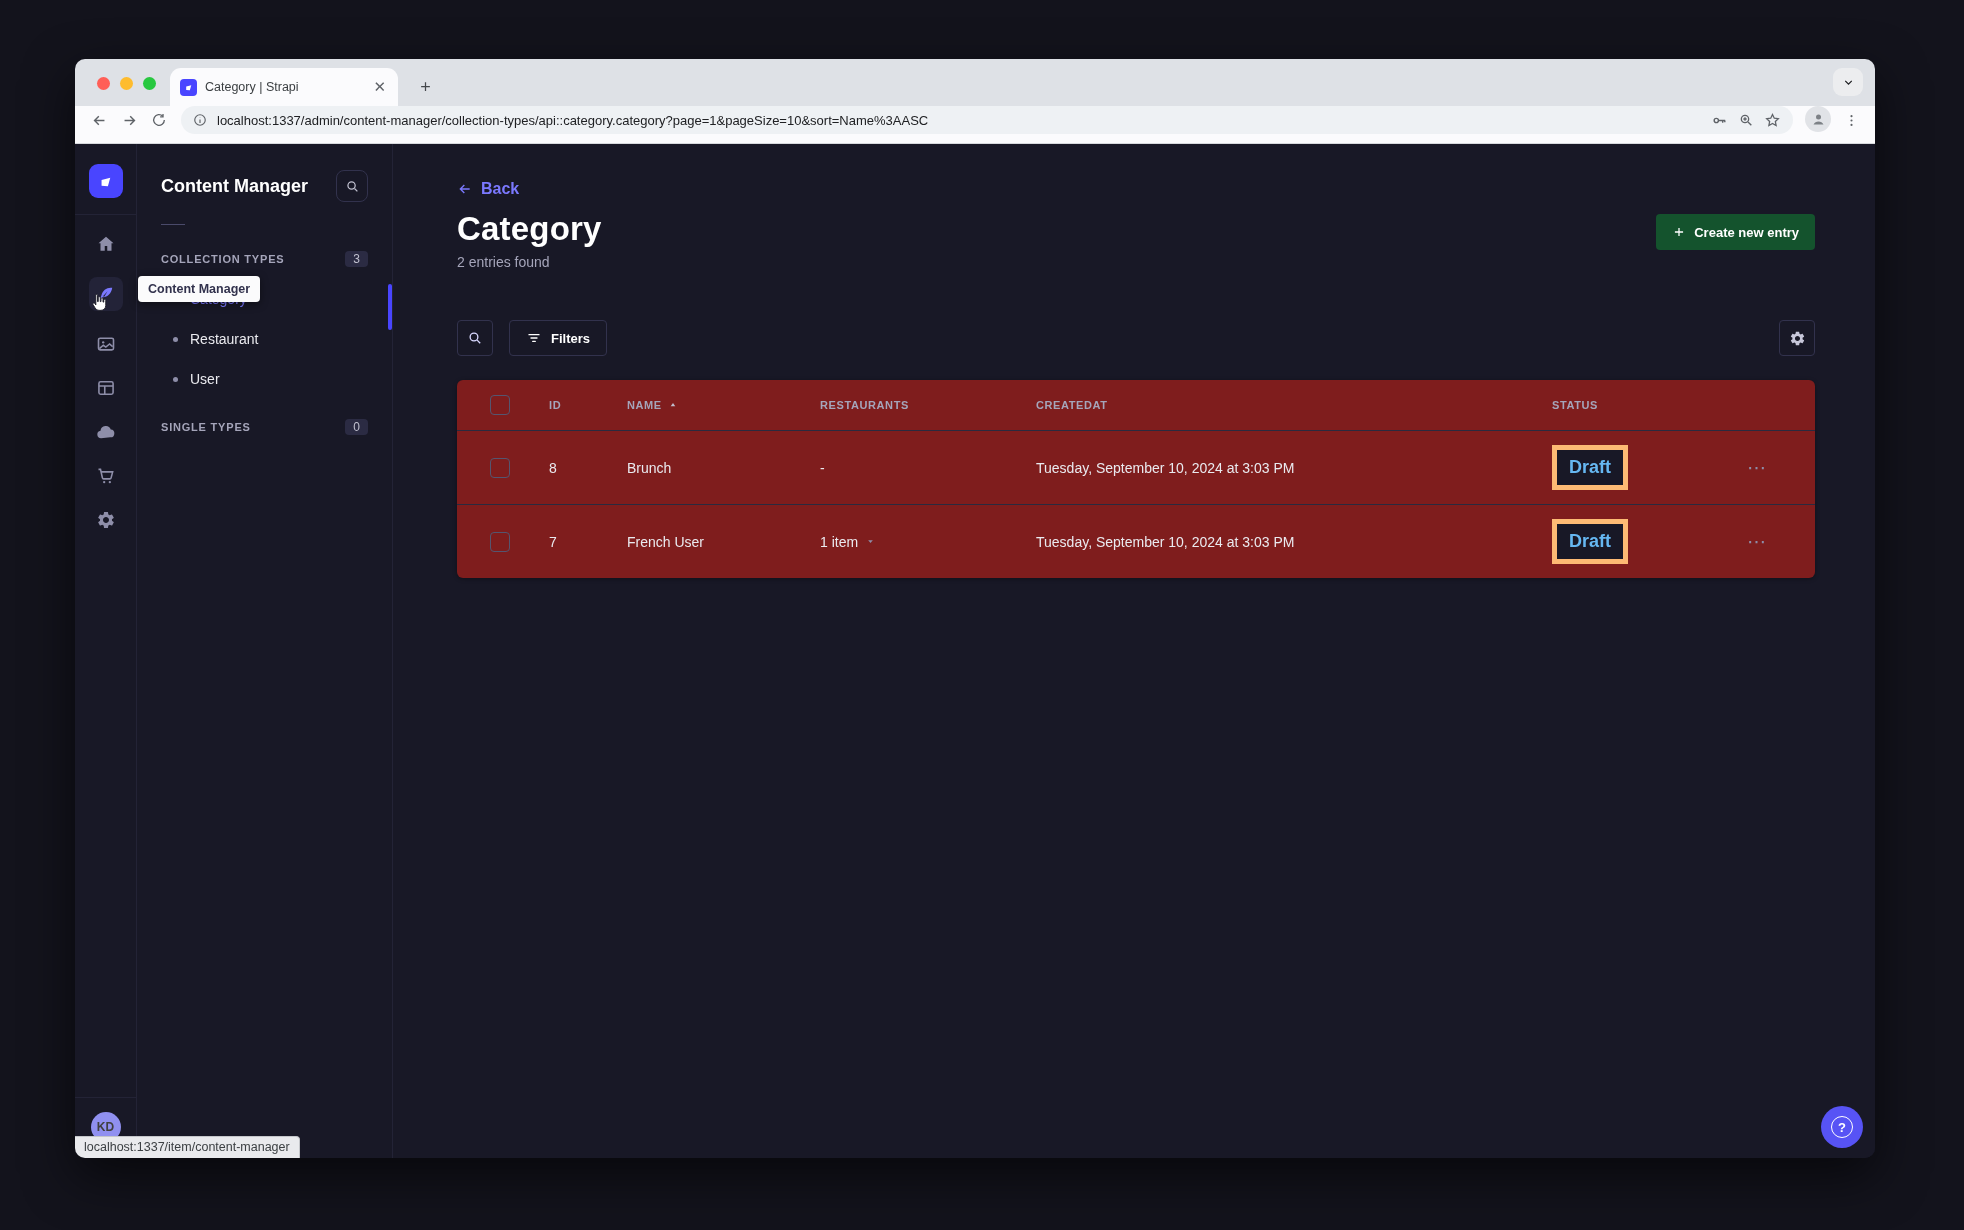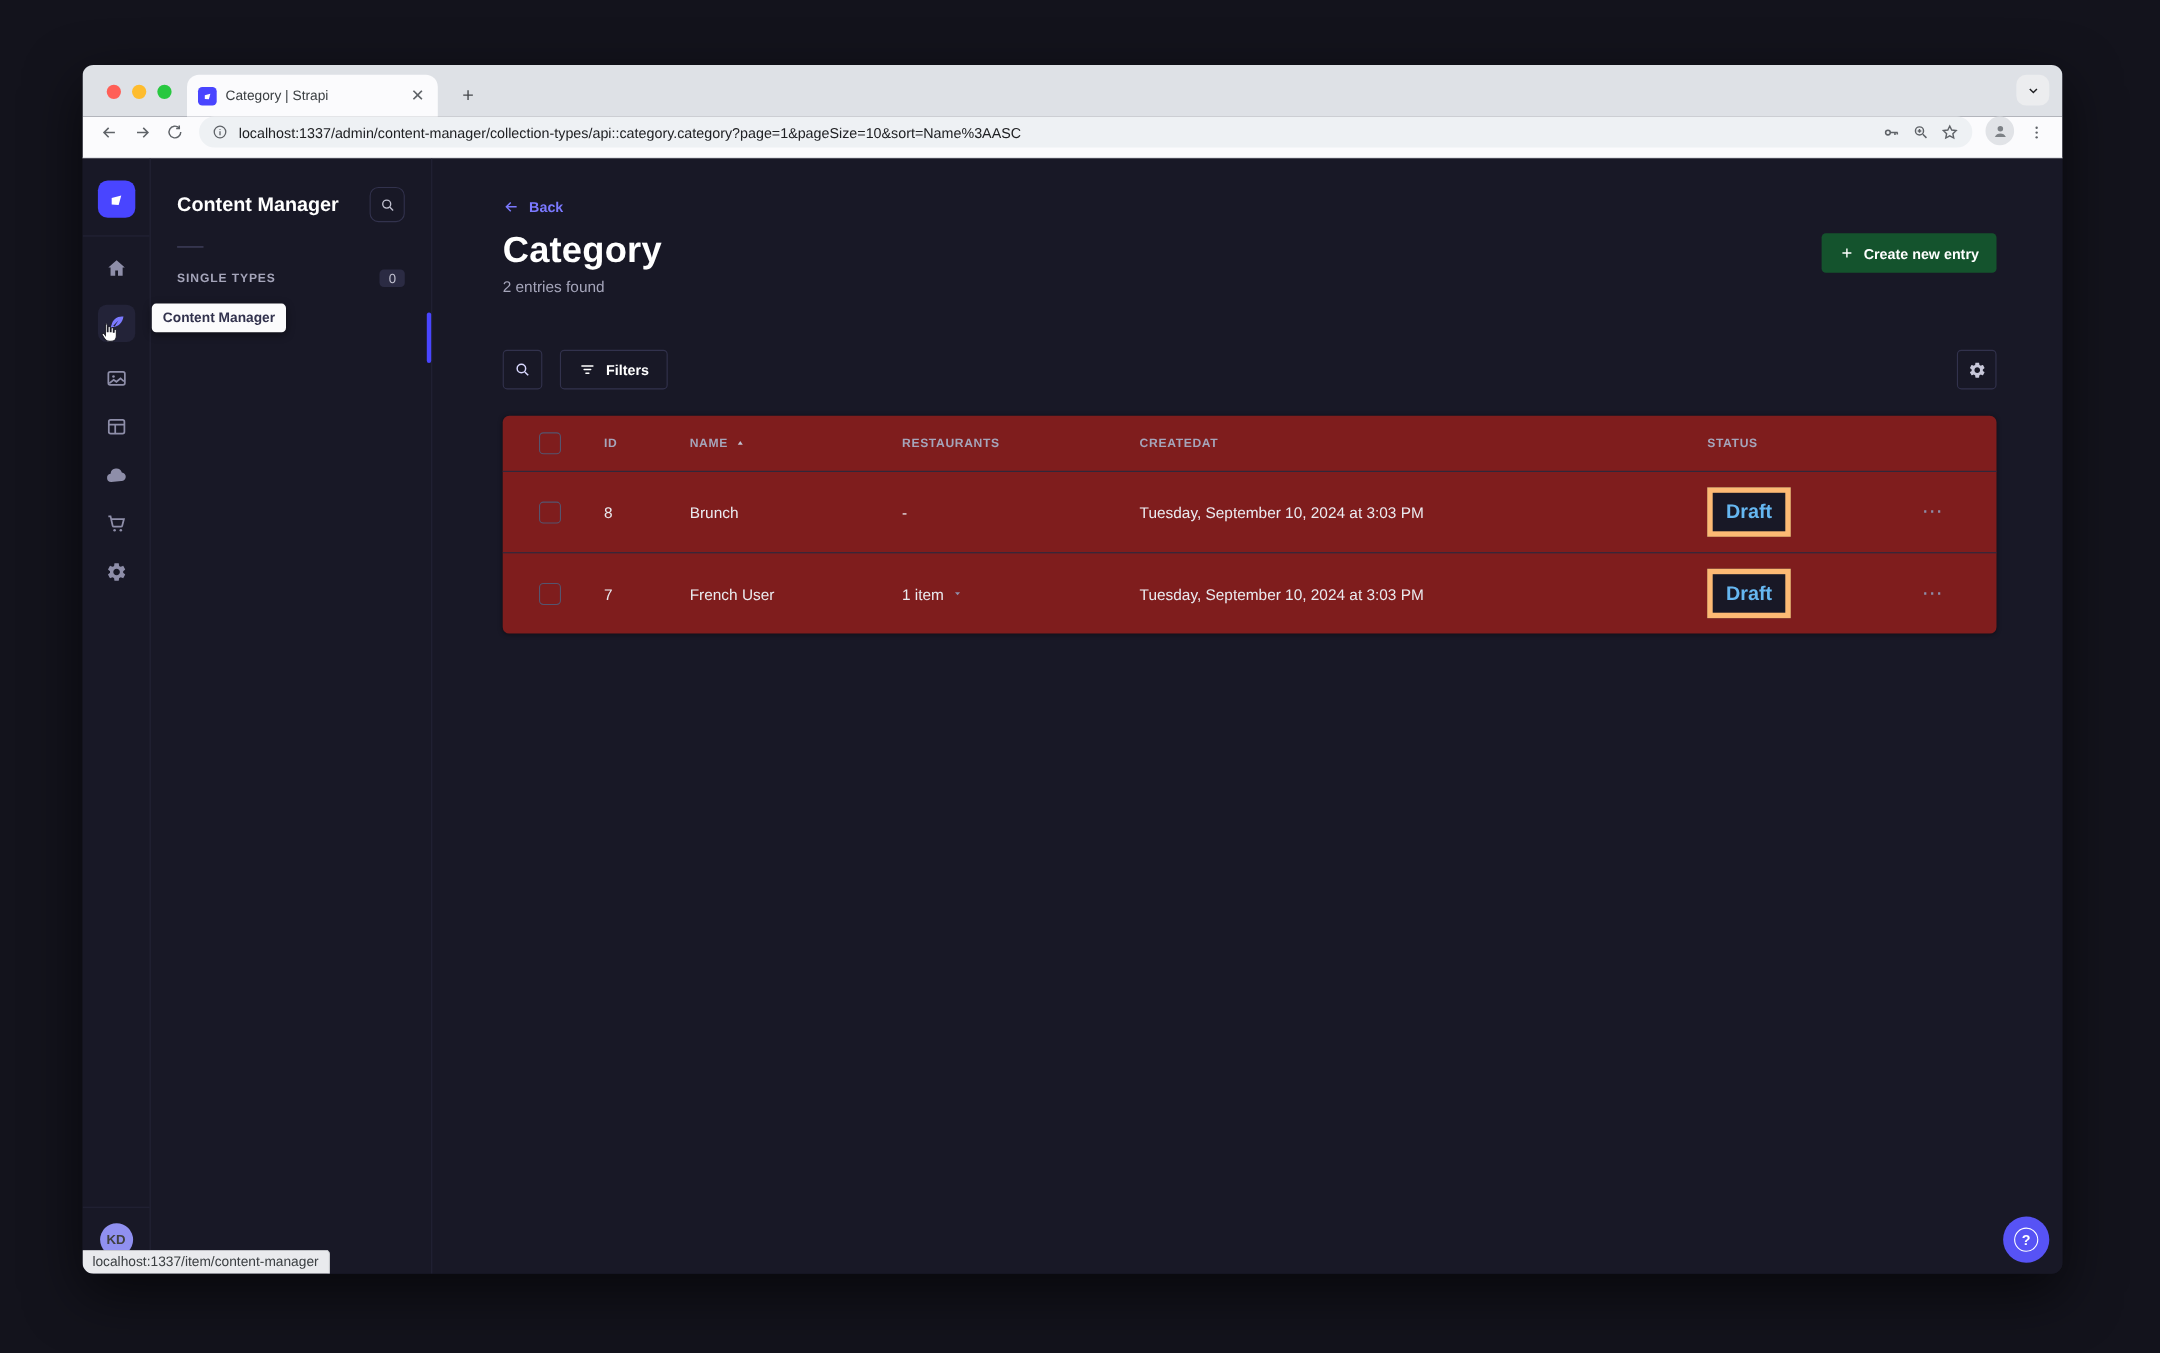--- a/index.html
+++ b/index.html
@@ -65,21 +65,21 @@
   .count-badge { background:#2b2b43; color:#c0c0cf; font-size:12px; padding:1px 8px; border-radius:4px; }
   .nav-items { margin-top:12px; }
   .nav-item { height:40px; display:flex; align-items:center; gap:12px; padding-left:12px;
     font-size:14px; color:#eaeaef; cursor:pointer; }
   .nav-item .bullet { width:5px; height:5px; border-radius:50%; background:#8e8ea9; flex:0 0 auto; }
   .nav-item.active { color:#7b79ff; }
   .nav-item.active .bullet { background:#7b79ff; }
   .active-bar { position:absolute; right:0; top:140px; width:4px; height:46px; background:#4945ff; border-radius:2px; }
 
   .main { flex:1; position:relative; padding:36px 60px 0 64px; min-width:0; }
-  .back-row { display:flex; align-items:center; gap:8px; color:#7b79ff; font-size:13px; font-weight:600; width:max-content; }
+  .back-row { display:flex; align-items:center; gap:8px; color:#7b79ff; font-size:16px; font-weight:600; width:max-content; }
   .title-row { display:flex; justify-content:space-between; align-items:flex-start; margin-top:12px; }
   .page-title { font-size:33px; font-weight:700; color:#ffffff; letter-spacing:.2px; }
   .subtitle { margin-top:6px; font-size:14px; color:#a5a5ba; }
   .create-btn { margin-top:4px; background:#14532d; color:#ffffff; border:none; border-radius:4px;
     height:36px; padding:0 16px; font-size:13px; font-weight:600; display:flex; align-items:center;
     gap:8px; font-family:inherit;justify-content:space-between; }
   .actions-row { margin-top:50px; display:flex; align-items:center; gap:16px; }
   .icon-btn36 { width:36px; height:36px; border:1px solid #32324d; border-radius:4px; background:transparent;
     color:#d9d8ff; display:flex; align-items:center; justify-content:center; }
   .filters-btn { height:36px; border:1px solid #32324d; border-radius:4px; background:transparent;
@@ -269,20 +269,40 @@
         <span class="subnav-title">Content Manager</span>
         <span class="subnav-search">
           <svg width="15" height="15" viewBox="0 0 24 24" fill="none" stroke="currentColor" stroke-width="2">
               <circle cx="10.5" cy="10.5" r="5.8"></circle>
               <path d="M15.2 15.2l4.6 4.6"></path>
             </svg>
         </span>
       </div>
       <div class="subnav-div"></div>
 
+      <div class="section">
+        <div class="section-head">
+          <span class="section-label">COLLECTION TYPES</span>
+          <span class="count-badge">3</span>
+        </div>
+        <div class="nav-items">
+          <div class="nav-item active">
+            <span class="bullet"></span>
+            <span>Category</span>
+          </div>
+          <div class="nav-item">
+            <span class="bullet"></span>
+            <span>Restaurant</span>
+          </div>
+          <div class="nav-item">
+            <span class="bullet"></span>
+            <span>User</span>
+          </div>
+        </div>
+      </div>
 
       <div class="section" style="margin-top:20px;">
         <div class="section-head">
           <span class="section-label">SINGLE TYPES</span>
           <span class="count-badge">0</span>
         </div>
       </div>
 
       <div class="active-bar"></div>
     </div>

